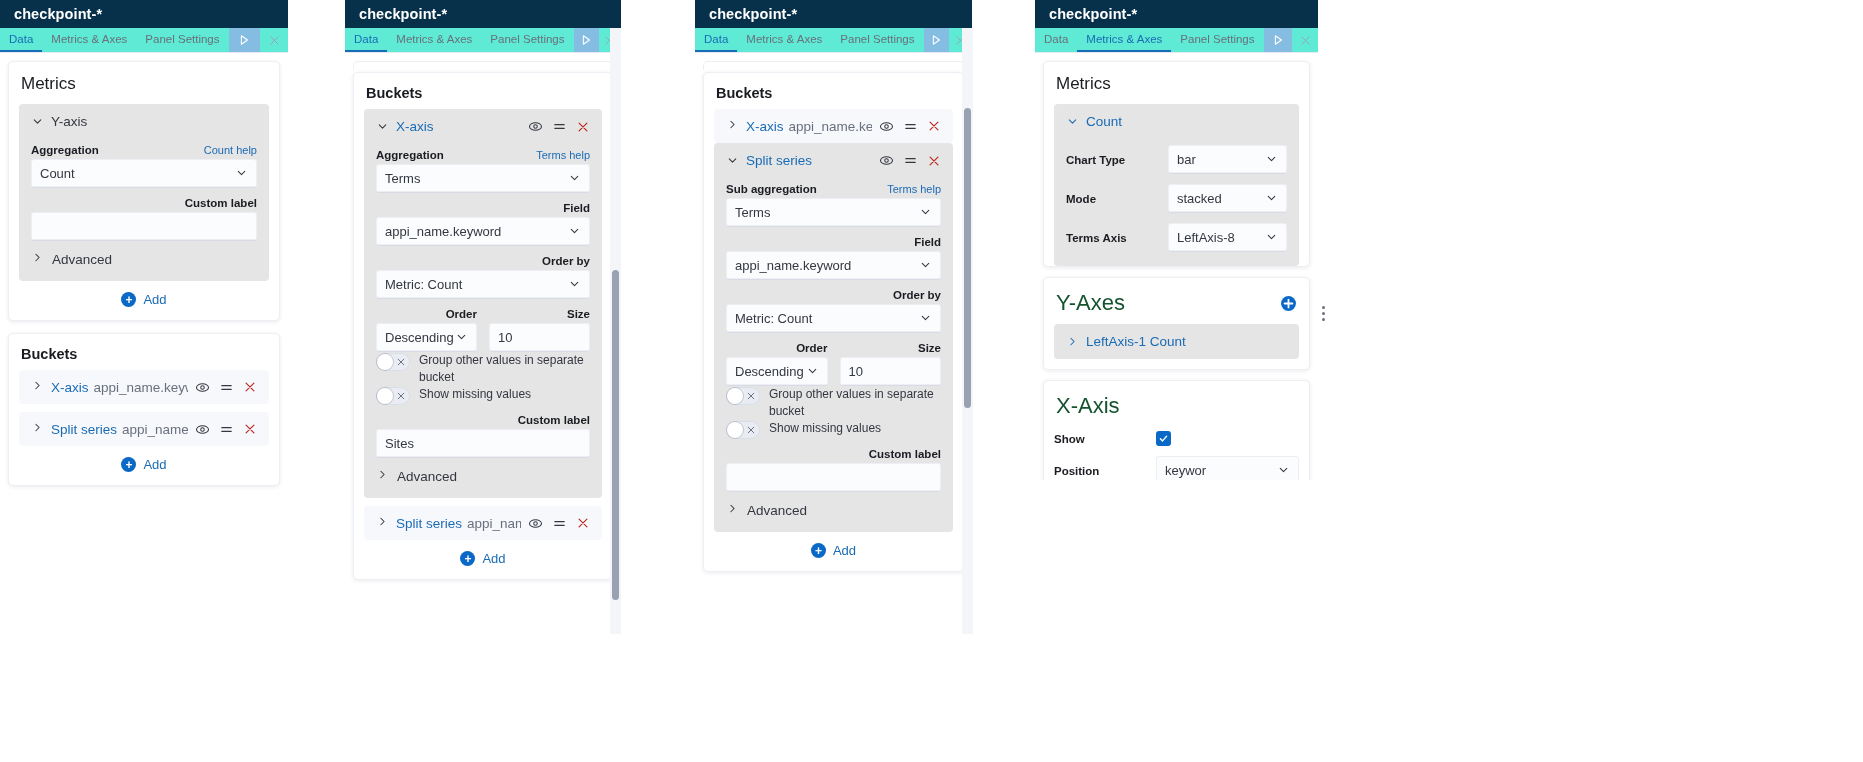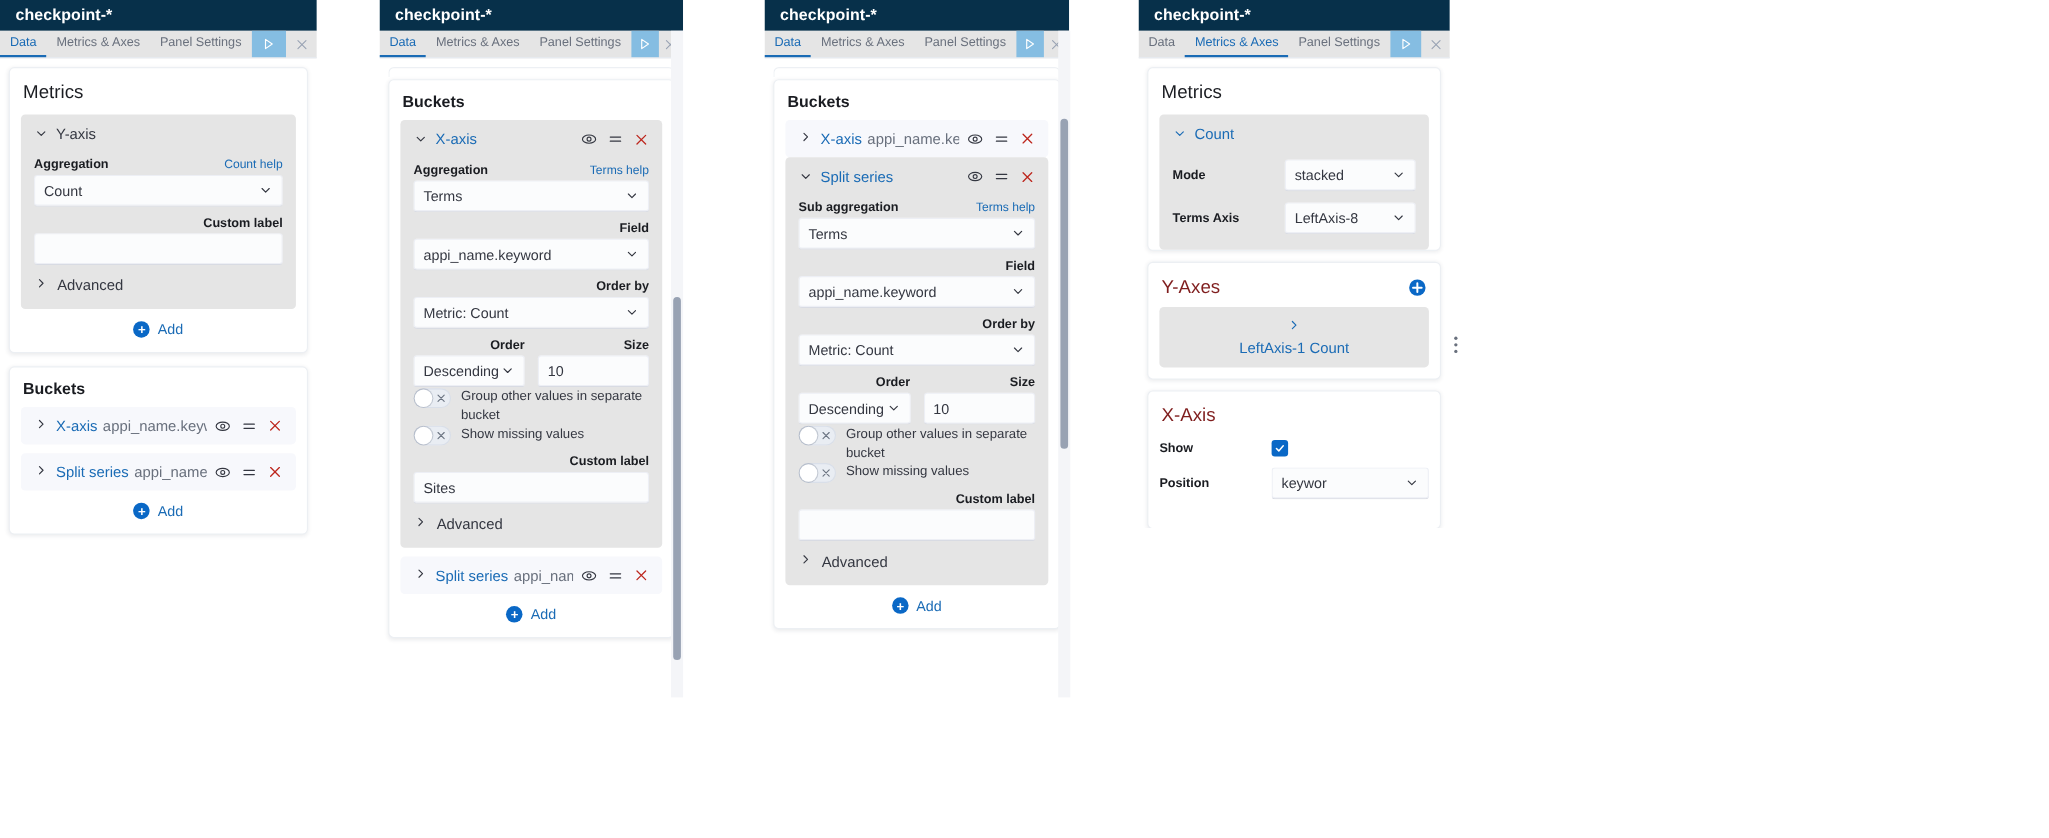--- a/index.html
+++ b/index.html
@@ -36,21 +36,21 @@
     font-weight: bold;
     letter-spacing: .1px;
     white-space: nowrap;
   }
 
   
   .tabs-row {
     display: flex;
     align-items: stretch;
     height: 24px;
-    background: #e5e5e5;
+    background: #5eead4;
     border-bottom: 1px solid #e6ebf2;
     position: relative;
   }
   .tab {
     font-size: 11.5px;
     color: #69707d;
     padding: 0 9px;
     display: flex;
     align-items: center;
     white-space: nowrap;
@@ -258,21 +258,21 @@
     font-size: 11.5px;
     font-weight: bold;
     color: #1a1c21;
   }
   .kv-row .v { flex: 1 1 auto; }
   .section-head {
     display: flex;
     align-items: center;
     padding: 2px 2px 8px 2px;
   }
-  .section-head .t { font-size: 17px; color: #7f1d1d; }
+  .section-head .t { font-size: 22px; color: #14532d; }
   .section-head .addbtn { margin-left: auto; color: #0a68c6; display: flex; }
   .checkbox {
     width: 15px; height: 15px;
     border-radius: 3px;
     background: #0a68c6;
     display: flex; align-items: center; justify-content: center;
     box-sizing: border-box;
   }
   .show-adv {
     display: flex; align-items: center; gap: 7px;
@@ -843,20 +843,33 @@
         <div class="group" style="padding-bottom:14px;">
           <div class="collapse-row">
             <span class="chev">
               <svg width="13" height="13" viewBox="0 0 16 16">
                   <path d="M4 6 L8 10 L12 6" fill="none" stroke="#1a6bb5" stroke-width="1.3" stroke-linecap="round" stroke-linejoin="round"></path>
                 </svg>
             </span>
             <span class="ttl">Count</span>
           </div>
           <div class="kv-row">
+            <span class="k">Chart Type</span>
+            <span class="v">
+              <span class="select">
+                <span>bar</span>
+                <span class="caret">
+                  <svg width="13" height="13" viewBox="0 0 16 16">
+                      <path d="M4 6 L8 10 L12 6" fill="none" stroke="#343741" stroke-width="1.3" stroke-linecap="round" stroke-linejoin="round"></path>
+                    </svg>
+                </span>
+              </span>
+            </span>
+          </div>
+          <div class="kv-row">
             <span class="k">Mode</span>
             <span class="v">
               <span class="select">
                 <span>stacked</span>
                 <span class="caret">
                   <svg width="13" height="13" viewBox="0 0 16 16">
                       <path d="M4 6 L8 10 L12 6" fill="none" stroke="#343741" stroke-width="1.3" stroke-linecap="round" stroke-linejoin="round"></path>
                     </svg>
                 </span>
               </span>
@@ -882,21 +895,21 @@
         <div class="section-head">
           <span class="t">Y-Axes</span>
           <span class="addbtn">
             <svg width="17" height="17" viewBox="0 0 16 16">
                 <circle cx="8" cy="8" r="7" fill="#0a68c6"></circle>
                 <path d="M8 4.3 V11.7 M4.3 8 H11.7" stroke="#ffffff" stroke-width="1.7" stroke-linecap="round"></path>
               </svg>
           </span>
         </div>
         <div class="group" style="padding:10px 12px;">
-          <div class="collapse-row" style="padding:0;flex-direction:column;">
+          <div class="collapse-row" style="padding:0;">
             <span class="chev">
               <svg width="13" height="13" viewBox="0 0 16 16">
                   <path d="M6 4 L10 8 L6 12" fill="none" stroke="#1a6bb5" stroke-width="1.3" stroke-linecap="round" stroke-linejoin="round"></path>
                 </svg>
             </span>
             <span class="ttl">LeftAxis-1 Count</span>
           </div>
         </div>
       </div>
 

